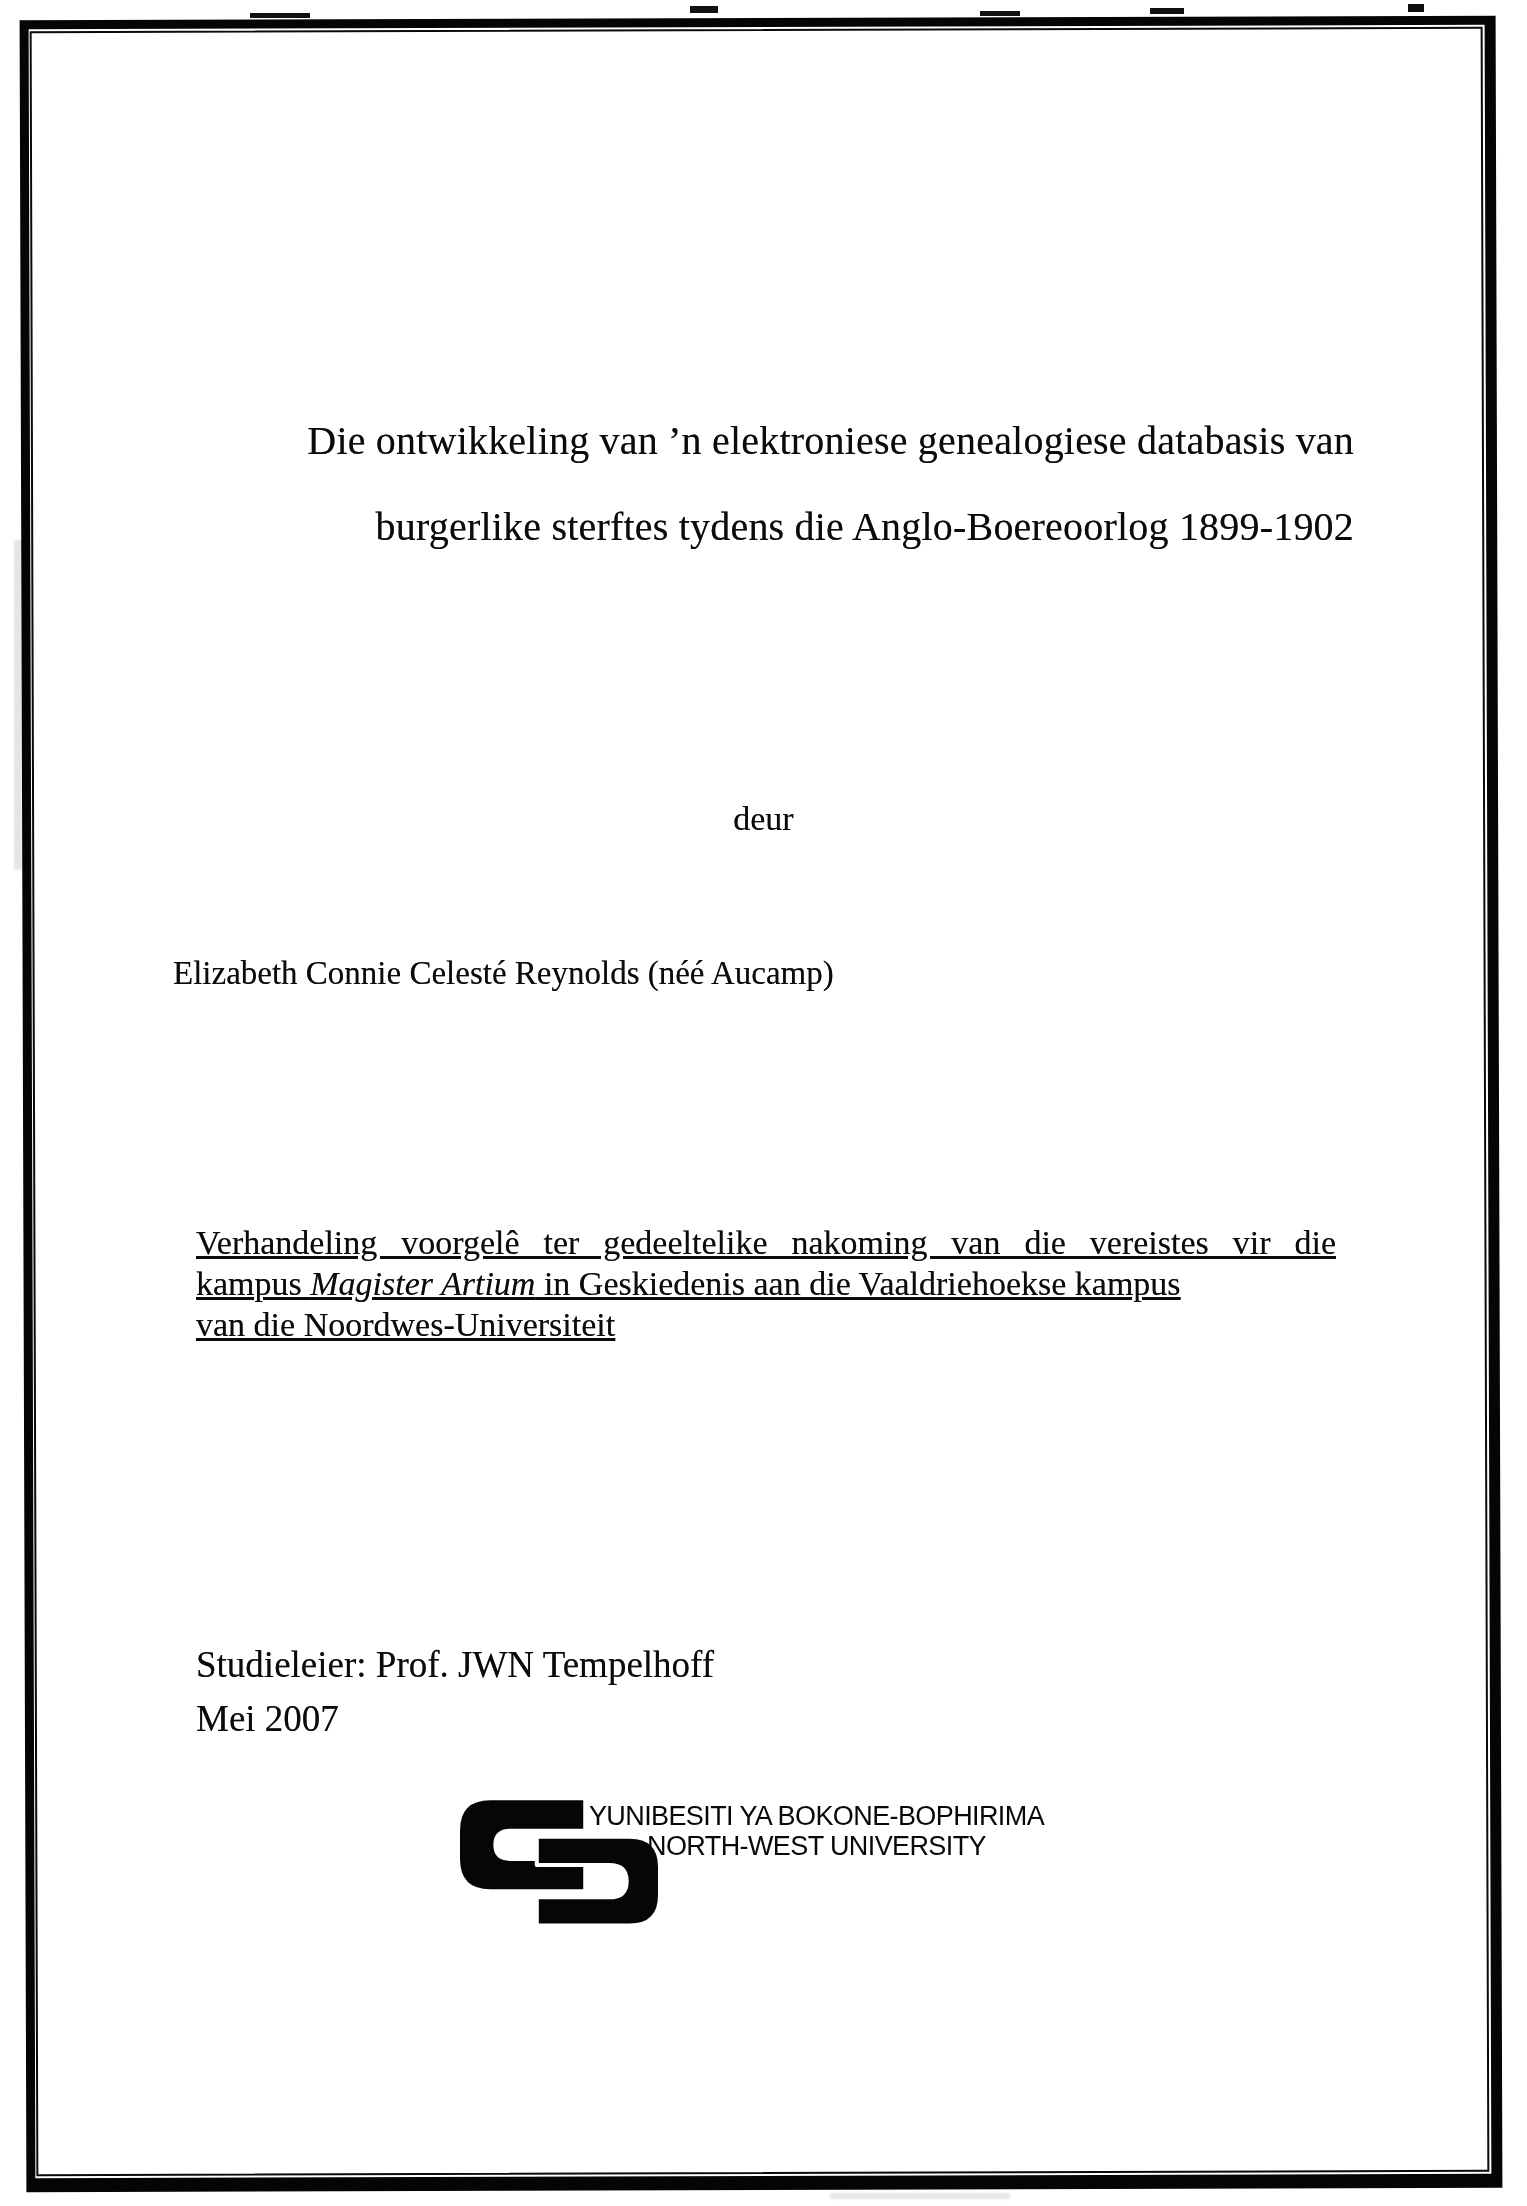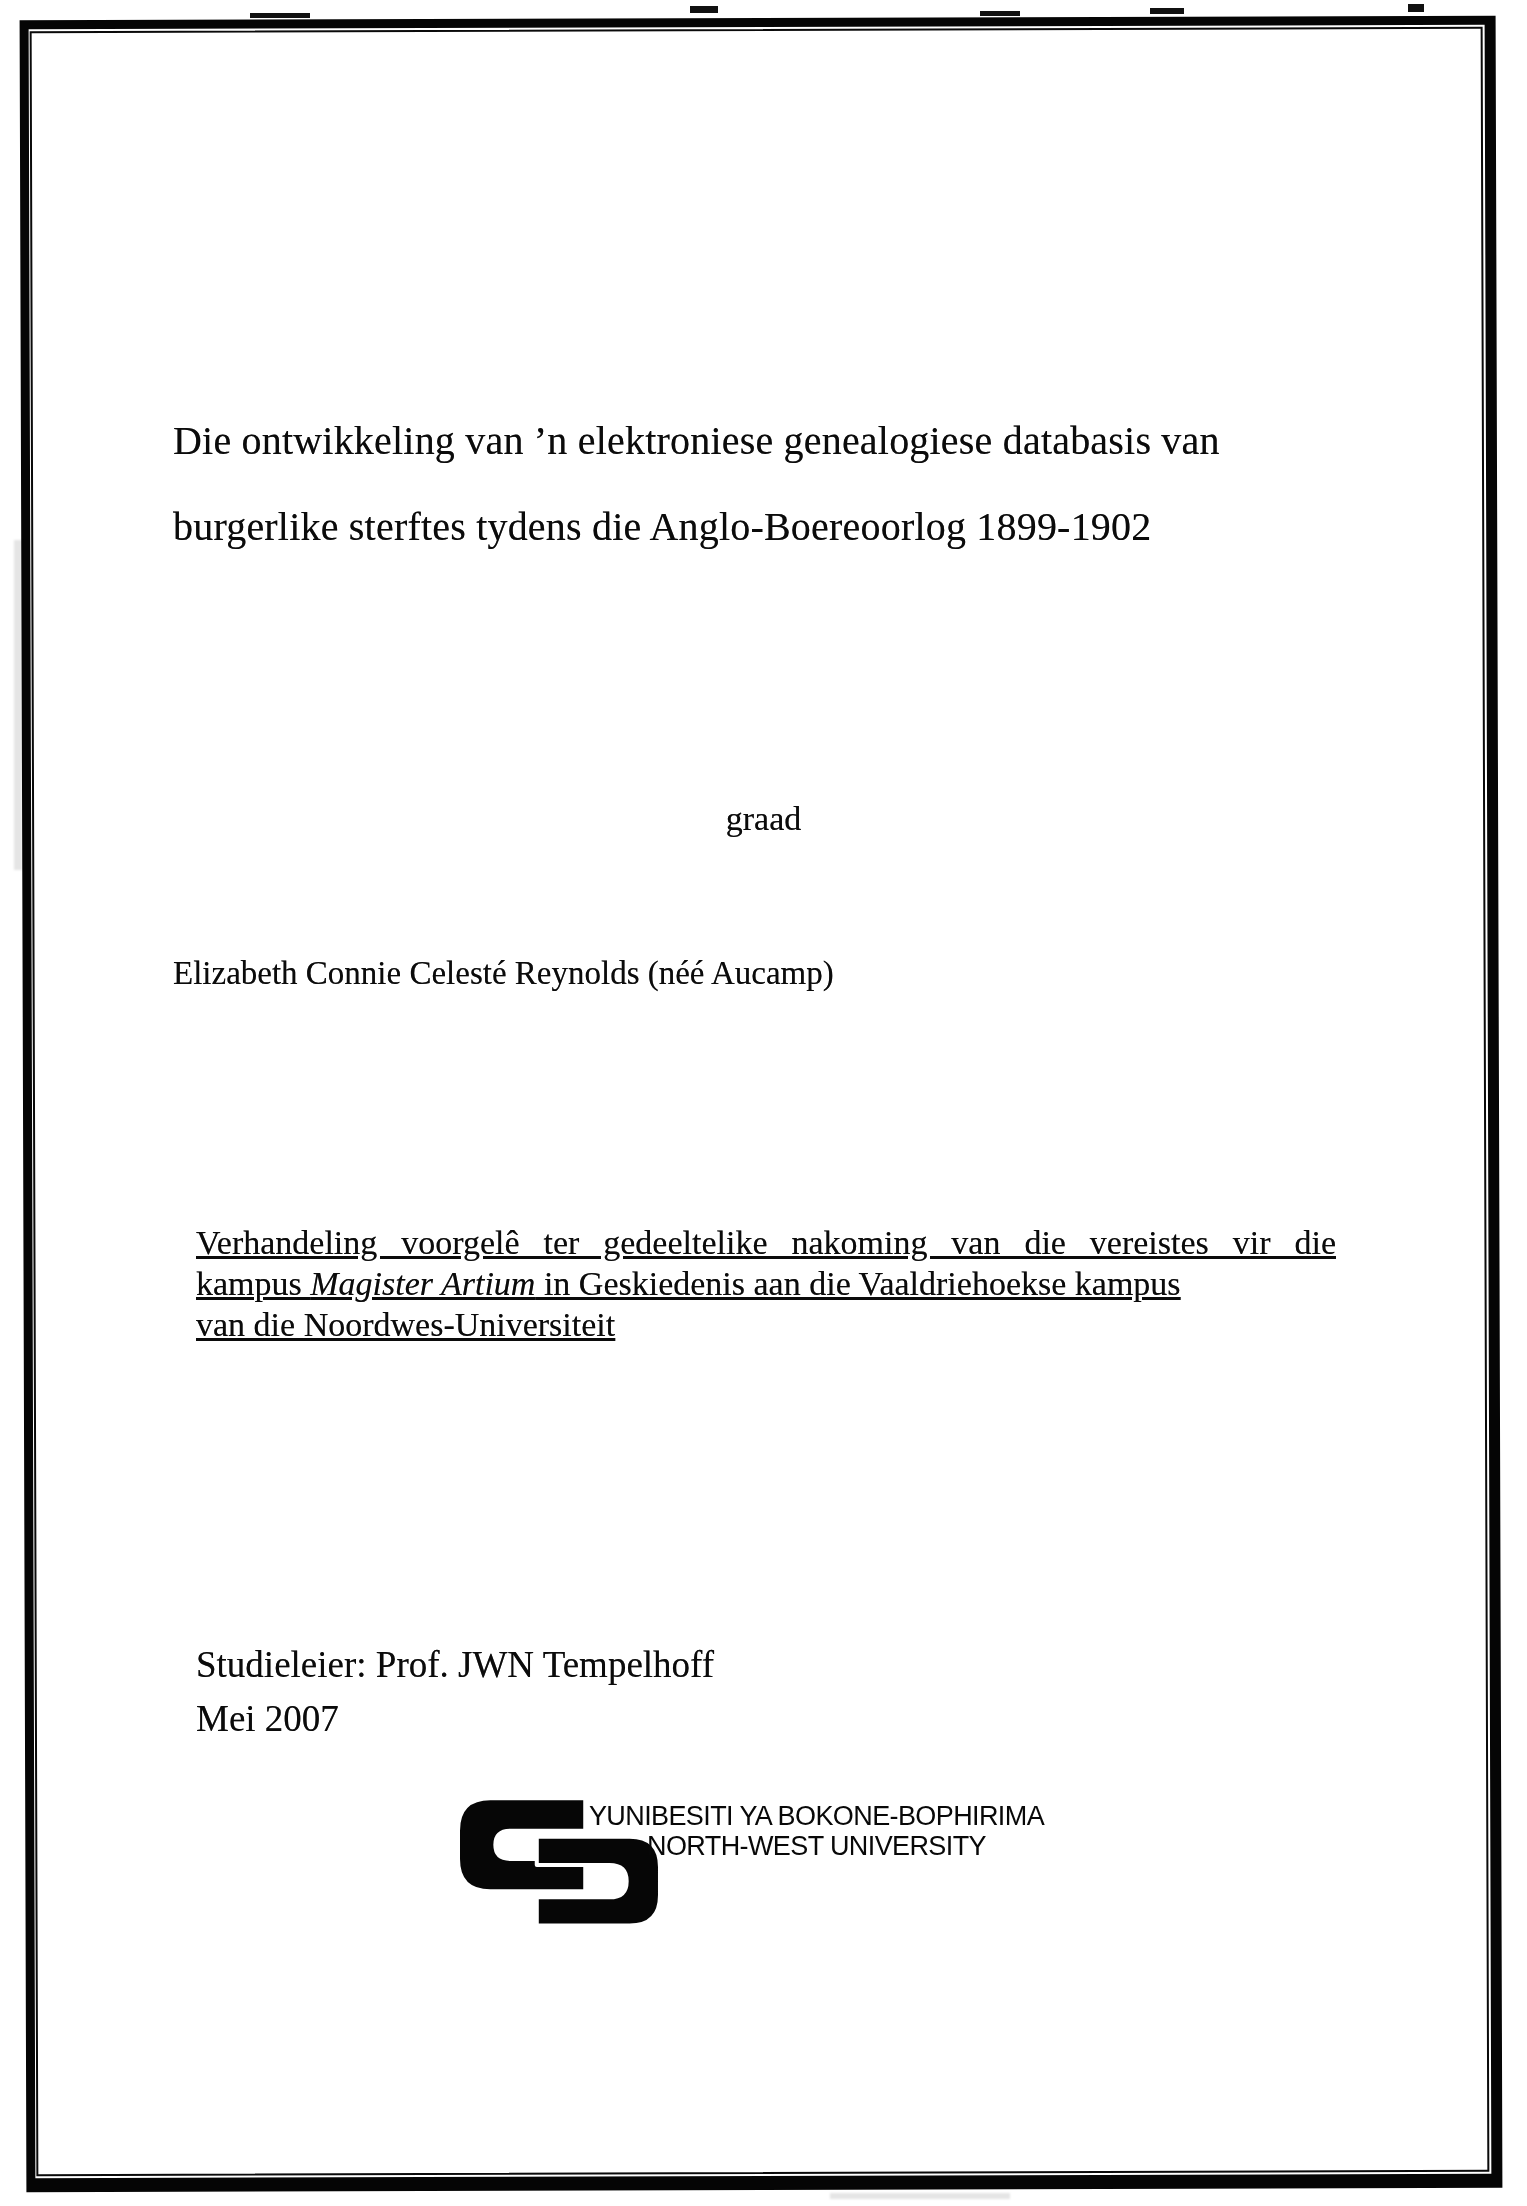--- a/index.html
+++ b/index.html
@@ -29,21 +29,21 @@
     border: 2px solid #0a0a0a;
   }
   .speck { position: absolute; background: #111; }
   .smudge { position: absolute; background: rgba(0,0,0,0.10); filter: blur(1px); }
 
   .ink { text-shadow: 0 0 0.6px rgba(0,0,0,0.55); }
 
   .title-block {
     position: absolute;
     left: 173px; top: 398px; width: 1181px;
-    text-align: left;
+    text-align: right;
     font-size: 40px;
     line-height: 86px;
     letter-spacing: 0.2px;
   }
   .byline {
     position: absolute;
     left: 173px; top: 800px; width: 1181px;
     text-align: center;
     font-size: 34px;
   }
@@ -107,21 +107,21 @@
   <div class="speck" style="left:1408px; top:4px; width:16px; height:8px;"></div>
   <div class="smudge" style="left:14px; top:540px; width:8px; height:330px;"></div>
 
   <div class="smudge" style="left:830px; top:2193px; width:180px; height:6px;"></div>
 
   <div class="title-block ink">
     <div>Die ontwikkeling van ’n elektroniese genealogiese databasis van</div>
     <div>burgerlike sterftes tydens die Anglo-Boereoorlog 1899-1902</div>
   </div>
 
-  <div class="byline ink">graad</div>
+  <div class="byline ink">deur</div>
 
   <div class="author-line ink">Elizabeth Connie Celesté Reynolds (néé Aucamp)</div>
 
   <div class="statement ink">
     <div class="line-just">Verhandeling voorgelê ter gedeeltelike nakoming van die vereistes vir die</div>
     <div><span>kampus </span><span class="italic">Magister Artium</span><span> in Geskiedenis aan die Vaaldriehoekse kampus</span></div>
     <div>van die Noordwes-Universiteit</div>
   </div>
 
   <div class="supervisor-line ink">Studieleier: Prof. JWN Tempelhoff</div>

